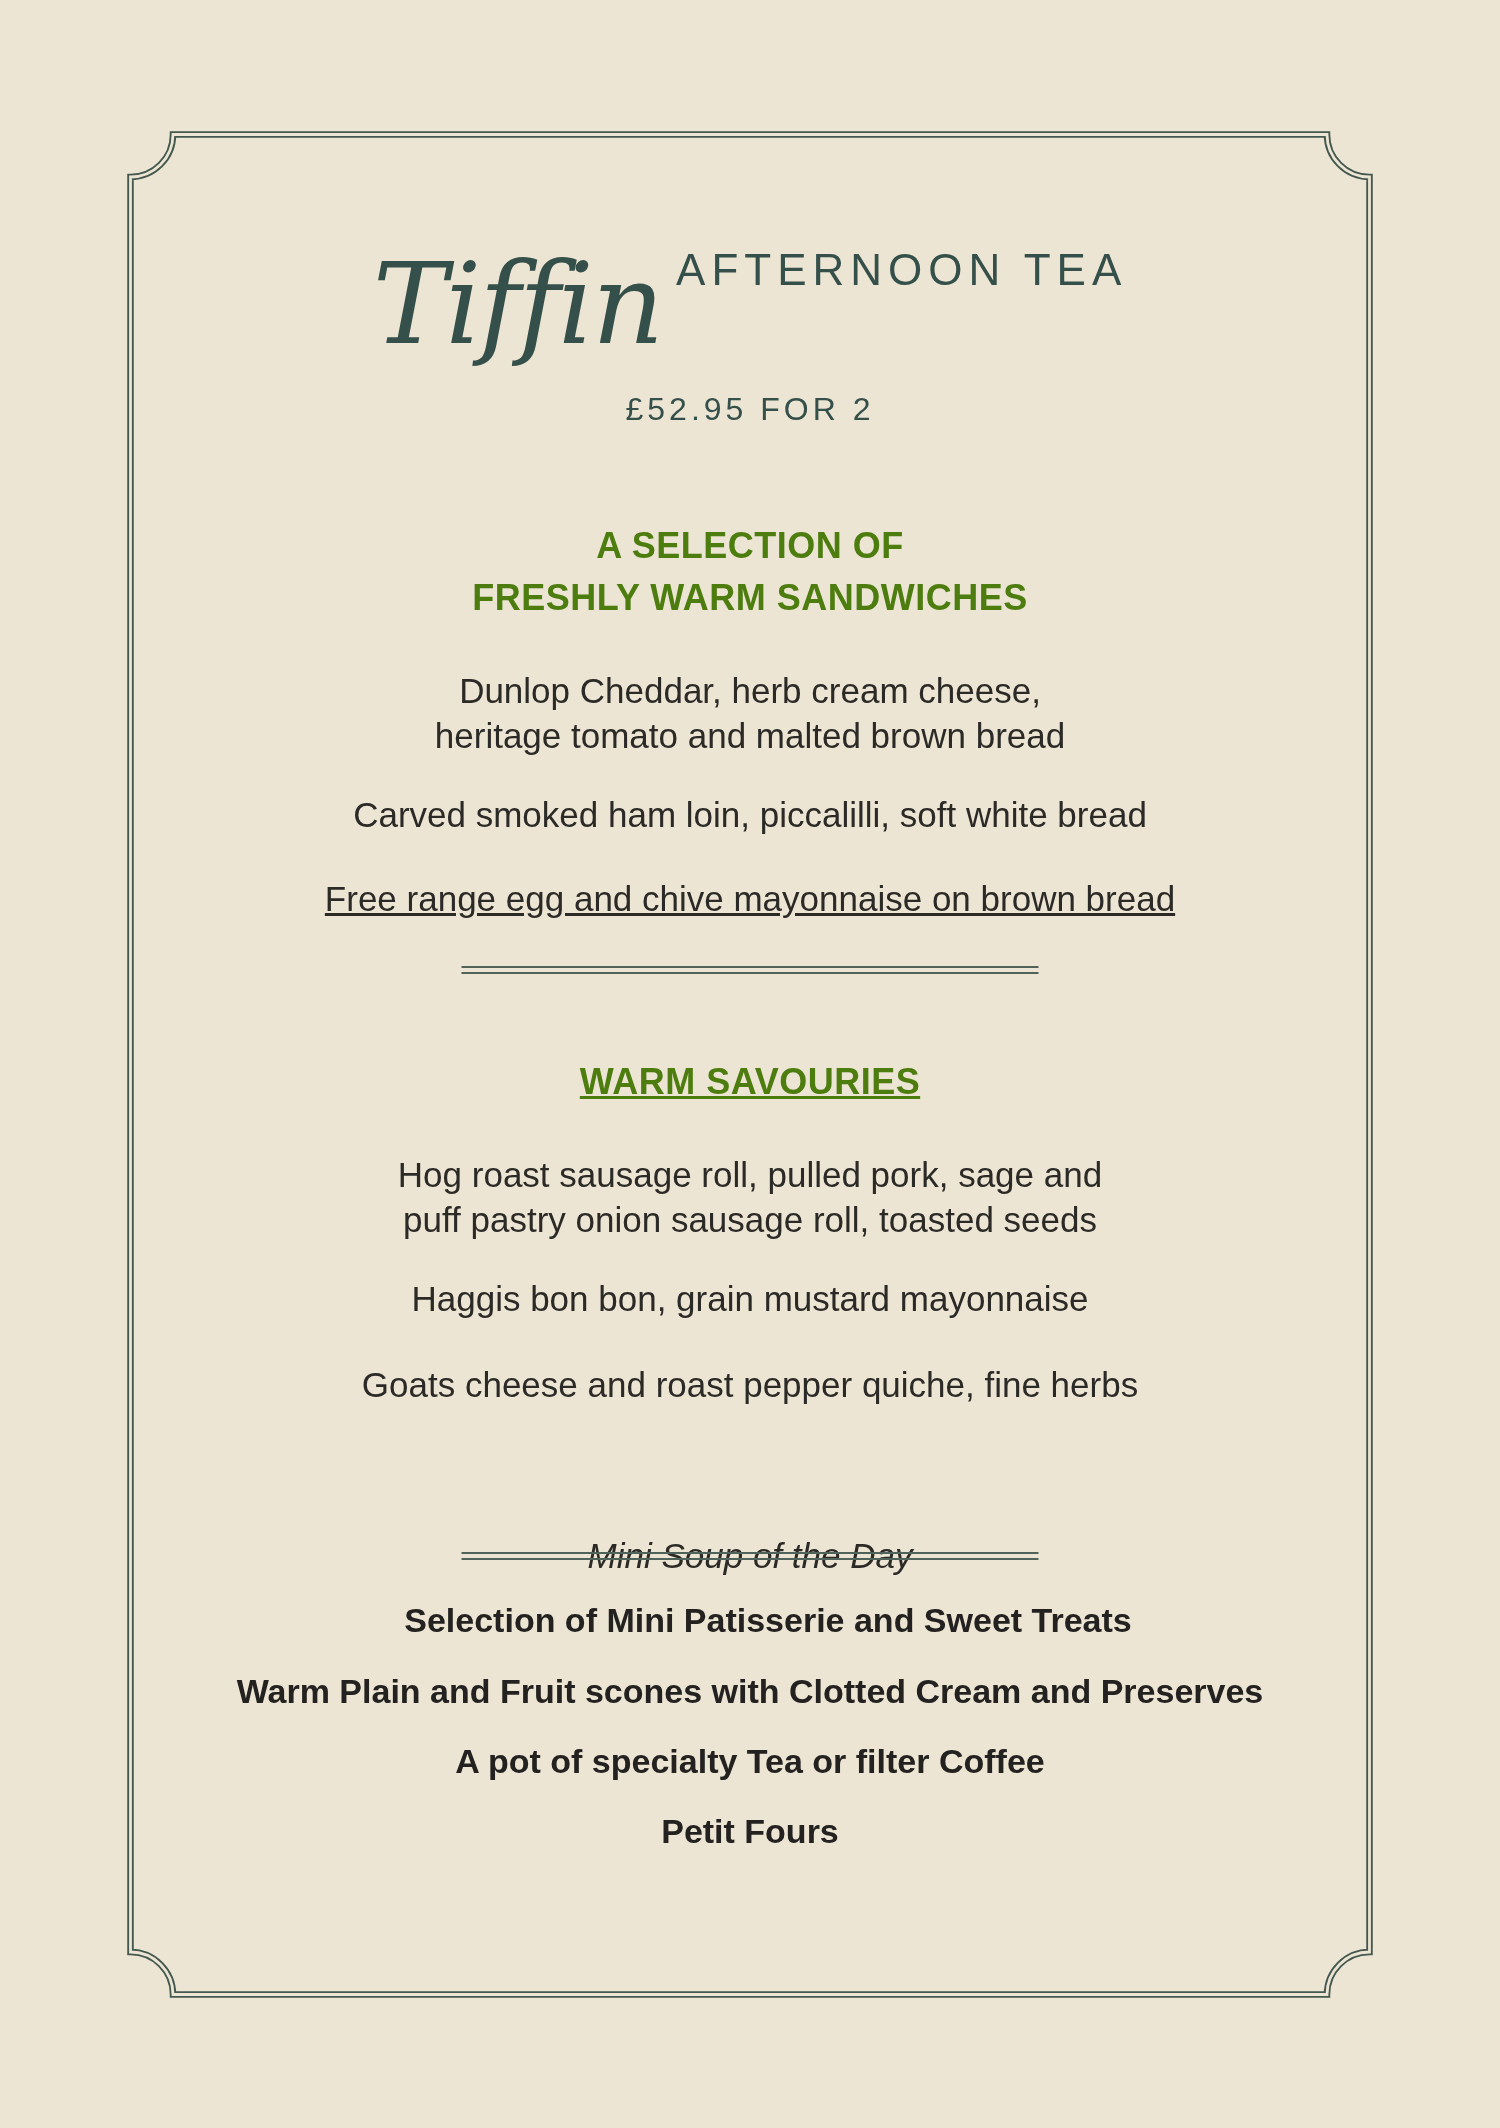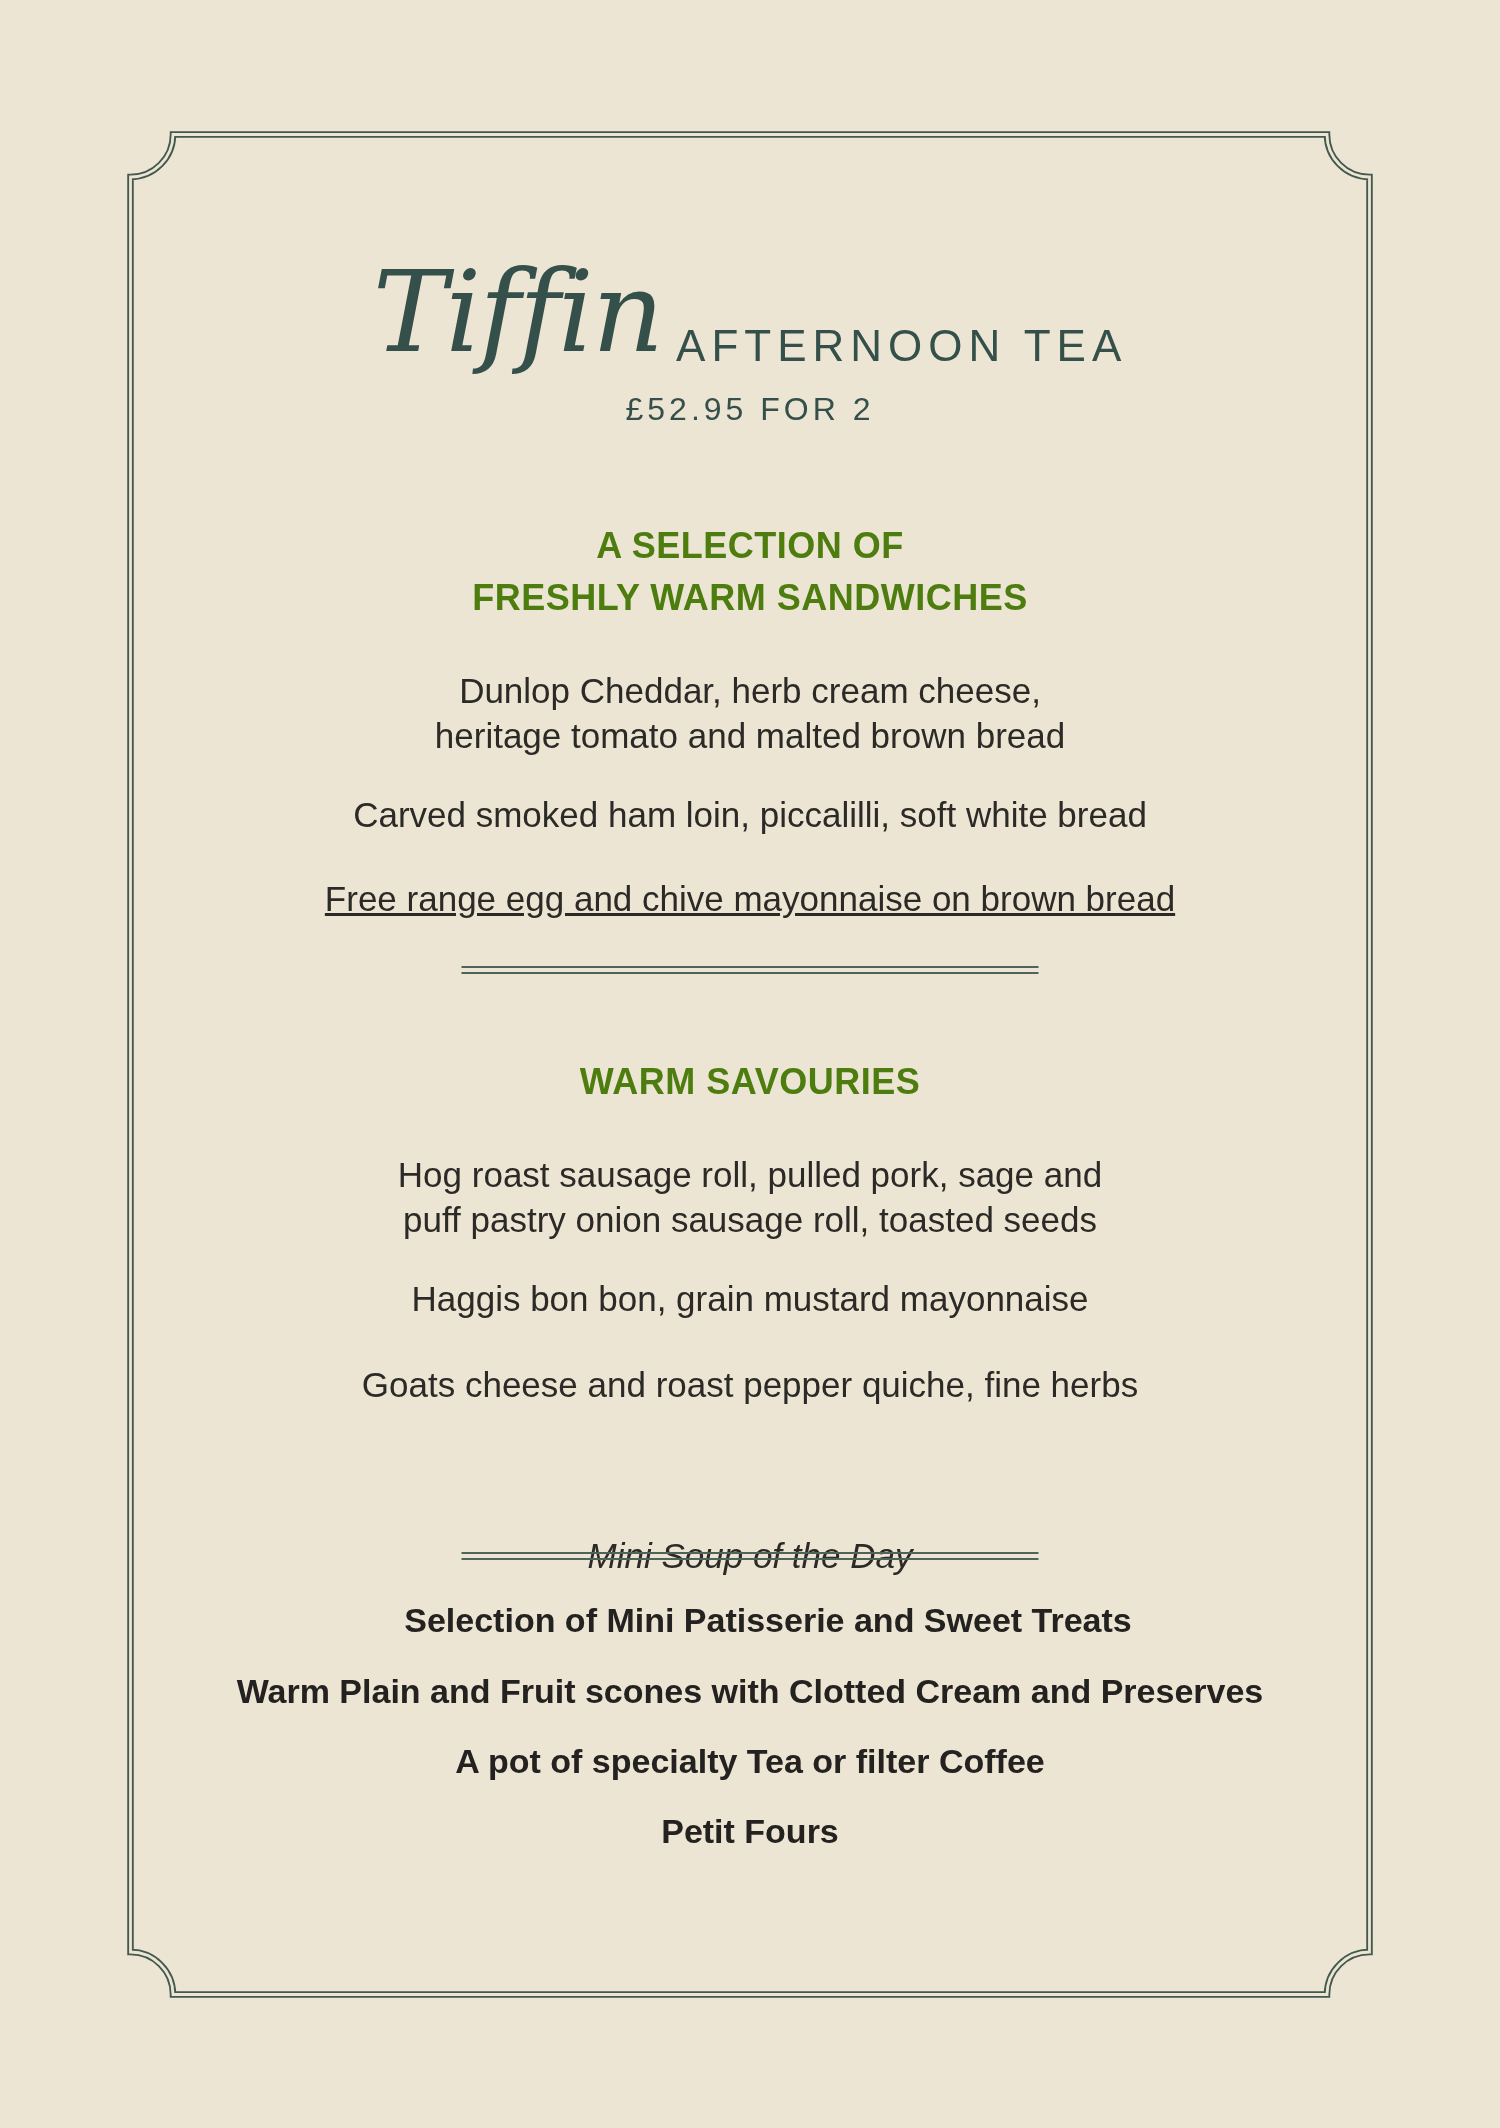--- a/index.html
+++ b/index.html
@@ -9,22 +9,22 @@
     font-family:"Liberation Sans", sans-serif;
     position:relative;
     overflow:hidden;
   }
   .menu{position:absolute;inset:0;}
   .frame{position:absolute;left:0;top:0;width:1500px;height:2128px;}
   .abs{position:absolute;left:0;right:0;text-align:center;}
 
   
   .title-row{
-    position:absolute;left:0;right:0;top:256px;
-    display:flex;justify-content:center;align-items:flex-end;gap:14px;
+    position:absolute;left:0;right:0;top:248px;
+    display:flex;justify-content:center;align-items:flex-start;gap:14px;
   }
   .script{
     font-family:"DejaVu Serif", serif;
     font-style:italic;
     font-size:112px;
     line-height:1;
     color:#35504a;
     letter-spacing:-2px;
   }
   .caps{
@@ -40,21 +40,21 @@
   }
 
   
   .heading{
     font-weight:bold;
     font-size:36px;line-height:52px;
     letter-spacing:0.5px;
     color:#4d7c0f;
   }
   .heading1{top:520px;}
-  .heading2{top:1056px;}
+  .heading2{top:1056px;text-decoration:underline;}
 
   
   .para{
     font-size:35px;line-height:45px;
     color:#2b2a27;
   }
   .p1{top:668px;}
   .p2{top:792px;}
   .p3{top:876px;text-decoration:underline;}
   .p4{top:1152px;}

